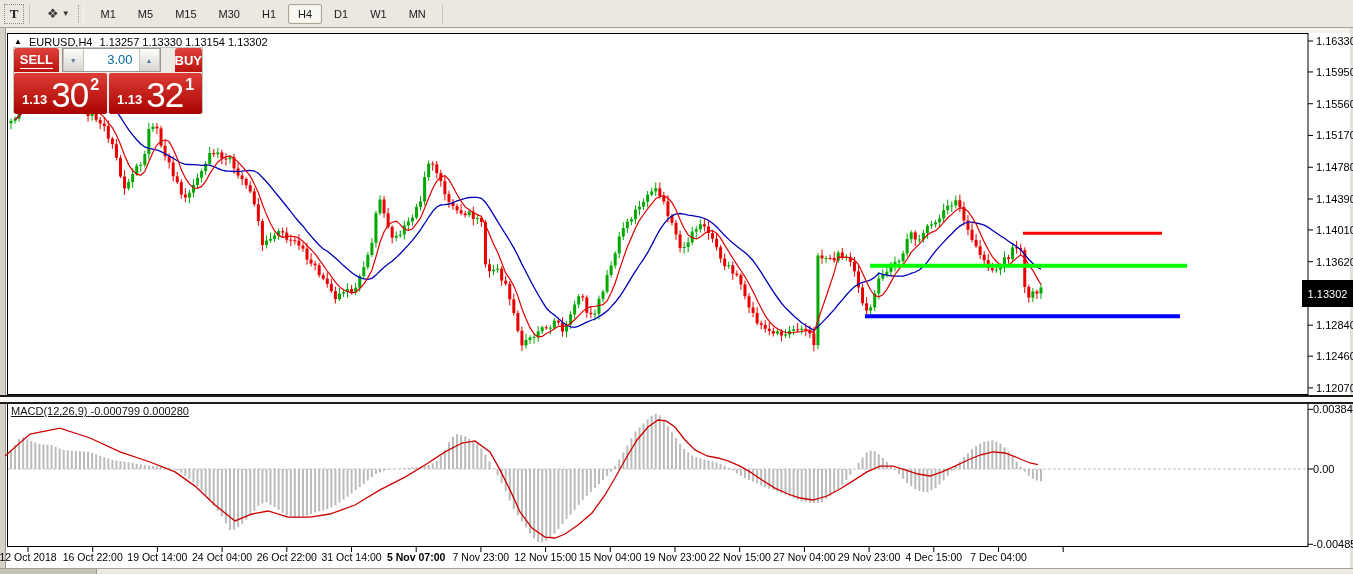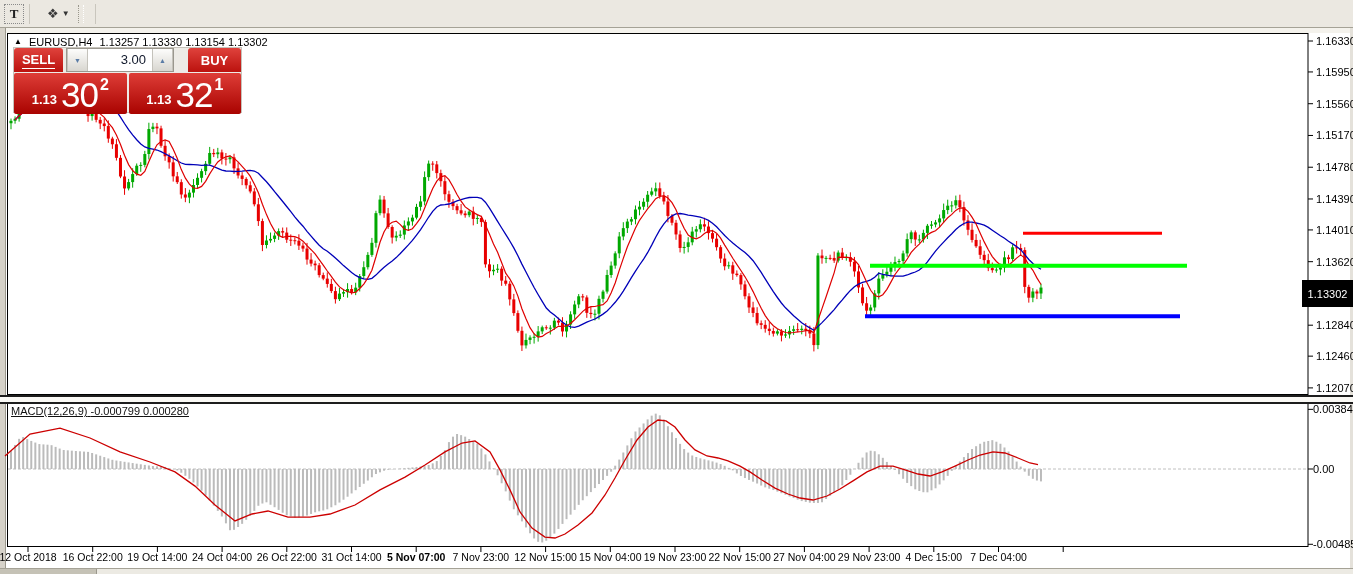--- a/index.html
+++ b/index.html
@@ -38,32 +38,32 @@
   .sash-a{position:absolute;left:0;top:395px;width:1353px;height:2px;background:#1d1d1d;z-index:12;}
   .sash-b{position:absolute;left:0;top:397px;width:1353px;height:5px;background:#faf9f5;z-index:12;}
   .sash-c{position:absolute;left:0;top:402px;width:1353px;height:2px;background:#1d1d1d;z-index:12;}
 
   
   .scroll-line{position:absolute;left:0;top:568px;width:1353px;height:1px;background:#a5a296;}
   .scroll-track{position:absolute;left:0;top:569px;width:1353px;height:5px;background:#eceae3;}
   .scroll-thumb{position:absolute;left:0;top:569px;width:96px;height:5px;background:#c5c2b6;border-right:1px solid #9b988d;}
 
   
-  .trade-panel{position:absolute;left:13px;top:47px;width:229px;height:66px;background:#edebe6;
+  .trade-panel{position:absolute;left:13px;top:47px;width:190px;height:66px;background:#edebe6;
                border:1px solid #c6c3bb;box-sizing:border-box;z-index:40;}
   .tp-row1{display:flex;height:24px;align-items:stretch;}
   .tp-btn{color:#fff;font-size:13px;font-weight:bold;display:flex;align-items:center;justify-content:center;
           background:linear-gradient(#df423c,#bb120e);border-radius:3px 3px 0 0;}
   .tp-sell{width:49px;}
   .tp-sell span{border-bottom:1px solid #fff;padding-bottom:1px;}
   .tp-buy{flex:1;margin-left:14px;}
   .tp-spin{width:108px;margin-left:3px;display:flex;border:1px solid #9a978e;background:#dcdad4;box-sizing:border-box;}
   .tp-spin-btn{width:19px;display:flex;align-items:center;justify-content:center;
                background:linear-gradient(#fdfdfc,#d8d6d0);color:#5a7ca6;font-size:7px;border-right:1px solid #c4c2bb;border-left:1px solid #c4c2bb;}
-  .tp-spin-val{flex:1;background:#fff;font-size:13px;color:#0f172a;text-align:right;padding:3px 6px 0 0;}
+  .tp-spin-val{flex:1;background:#fff;font-size:13px;color:#0369a1;text-align:right;padding:3px 6px 0 0;}
   .tp-row2{display:flex;height:41px;margin-top:1px;}
   .tp-pricebox{flex:1;background:linear-gradient(#de3d37,#a90300);border-radius:2px;color:#fff;
                display:flex;align-items:flex-end;justify-content:center;padding-bottom:4px;}
   .tp-pricebox + .tp-pricebox{margin-left:2px;}
   .tp-small{font-size:13px;font-weight:bold;margin-right:4px;margin-bottom:3px;}
   .tp-big{font-size:35px;line-height:30px;font-weight:400;letter-spacing:-1px;}
   .tp-sup{font-size:16px;font-weight:bold;margin-left:2px;margin-bottom:16px;}
 
   svg#chart-svg{position:absolute;left:0;top:0;z-index:5;}
 </style>
@@ -75,20 +75,31 @@
   <div class="toolbar">
     <div class="tool-btn">
       <div class="t-glyph">T</div>
     </div>
     <div class="vsep"></div>
     <div class="tool-btn">
       <span class="arrows-glyph">❖</span>
       <span class="caret">▼</span>
     </div>
     <div class="grip"></div>
+    <div class="tf-row" id="tf-row">
+        <div class="tf-btn">M1</div>
+        <div class="tf-btn">M5</div>
+        <div class="tf-btn">M15</div>
+        <div class="tf-btn">M30</div>
+        <div class="tf-btn">H1</div>
+        <div class="tf-btn active">H4</div>
+        <div class="tf-btn">D1</div>
+        <div class="tf-btn">W1</div>
+        <div class="tf-btn">MN</div>
+      </div>
     <div class="vsep"></div>
   </div>
 
   <div class="frame-top"></div>
   <div class="frame-left"></div>
   <div class="frame-right"></div>
 
   <svg id="chart-svg" width="1353" height="574">
       <rect x="7.5" y="33.5" width="1300.5" height="361" fill="none" stroke="#000" stroke-width="1"></rect>
       <rect x="7.5" y="403.5" width="1300.5" height="143" fill="none" stroke="#000" stroke-width="1"></rect>

